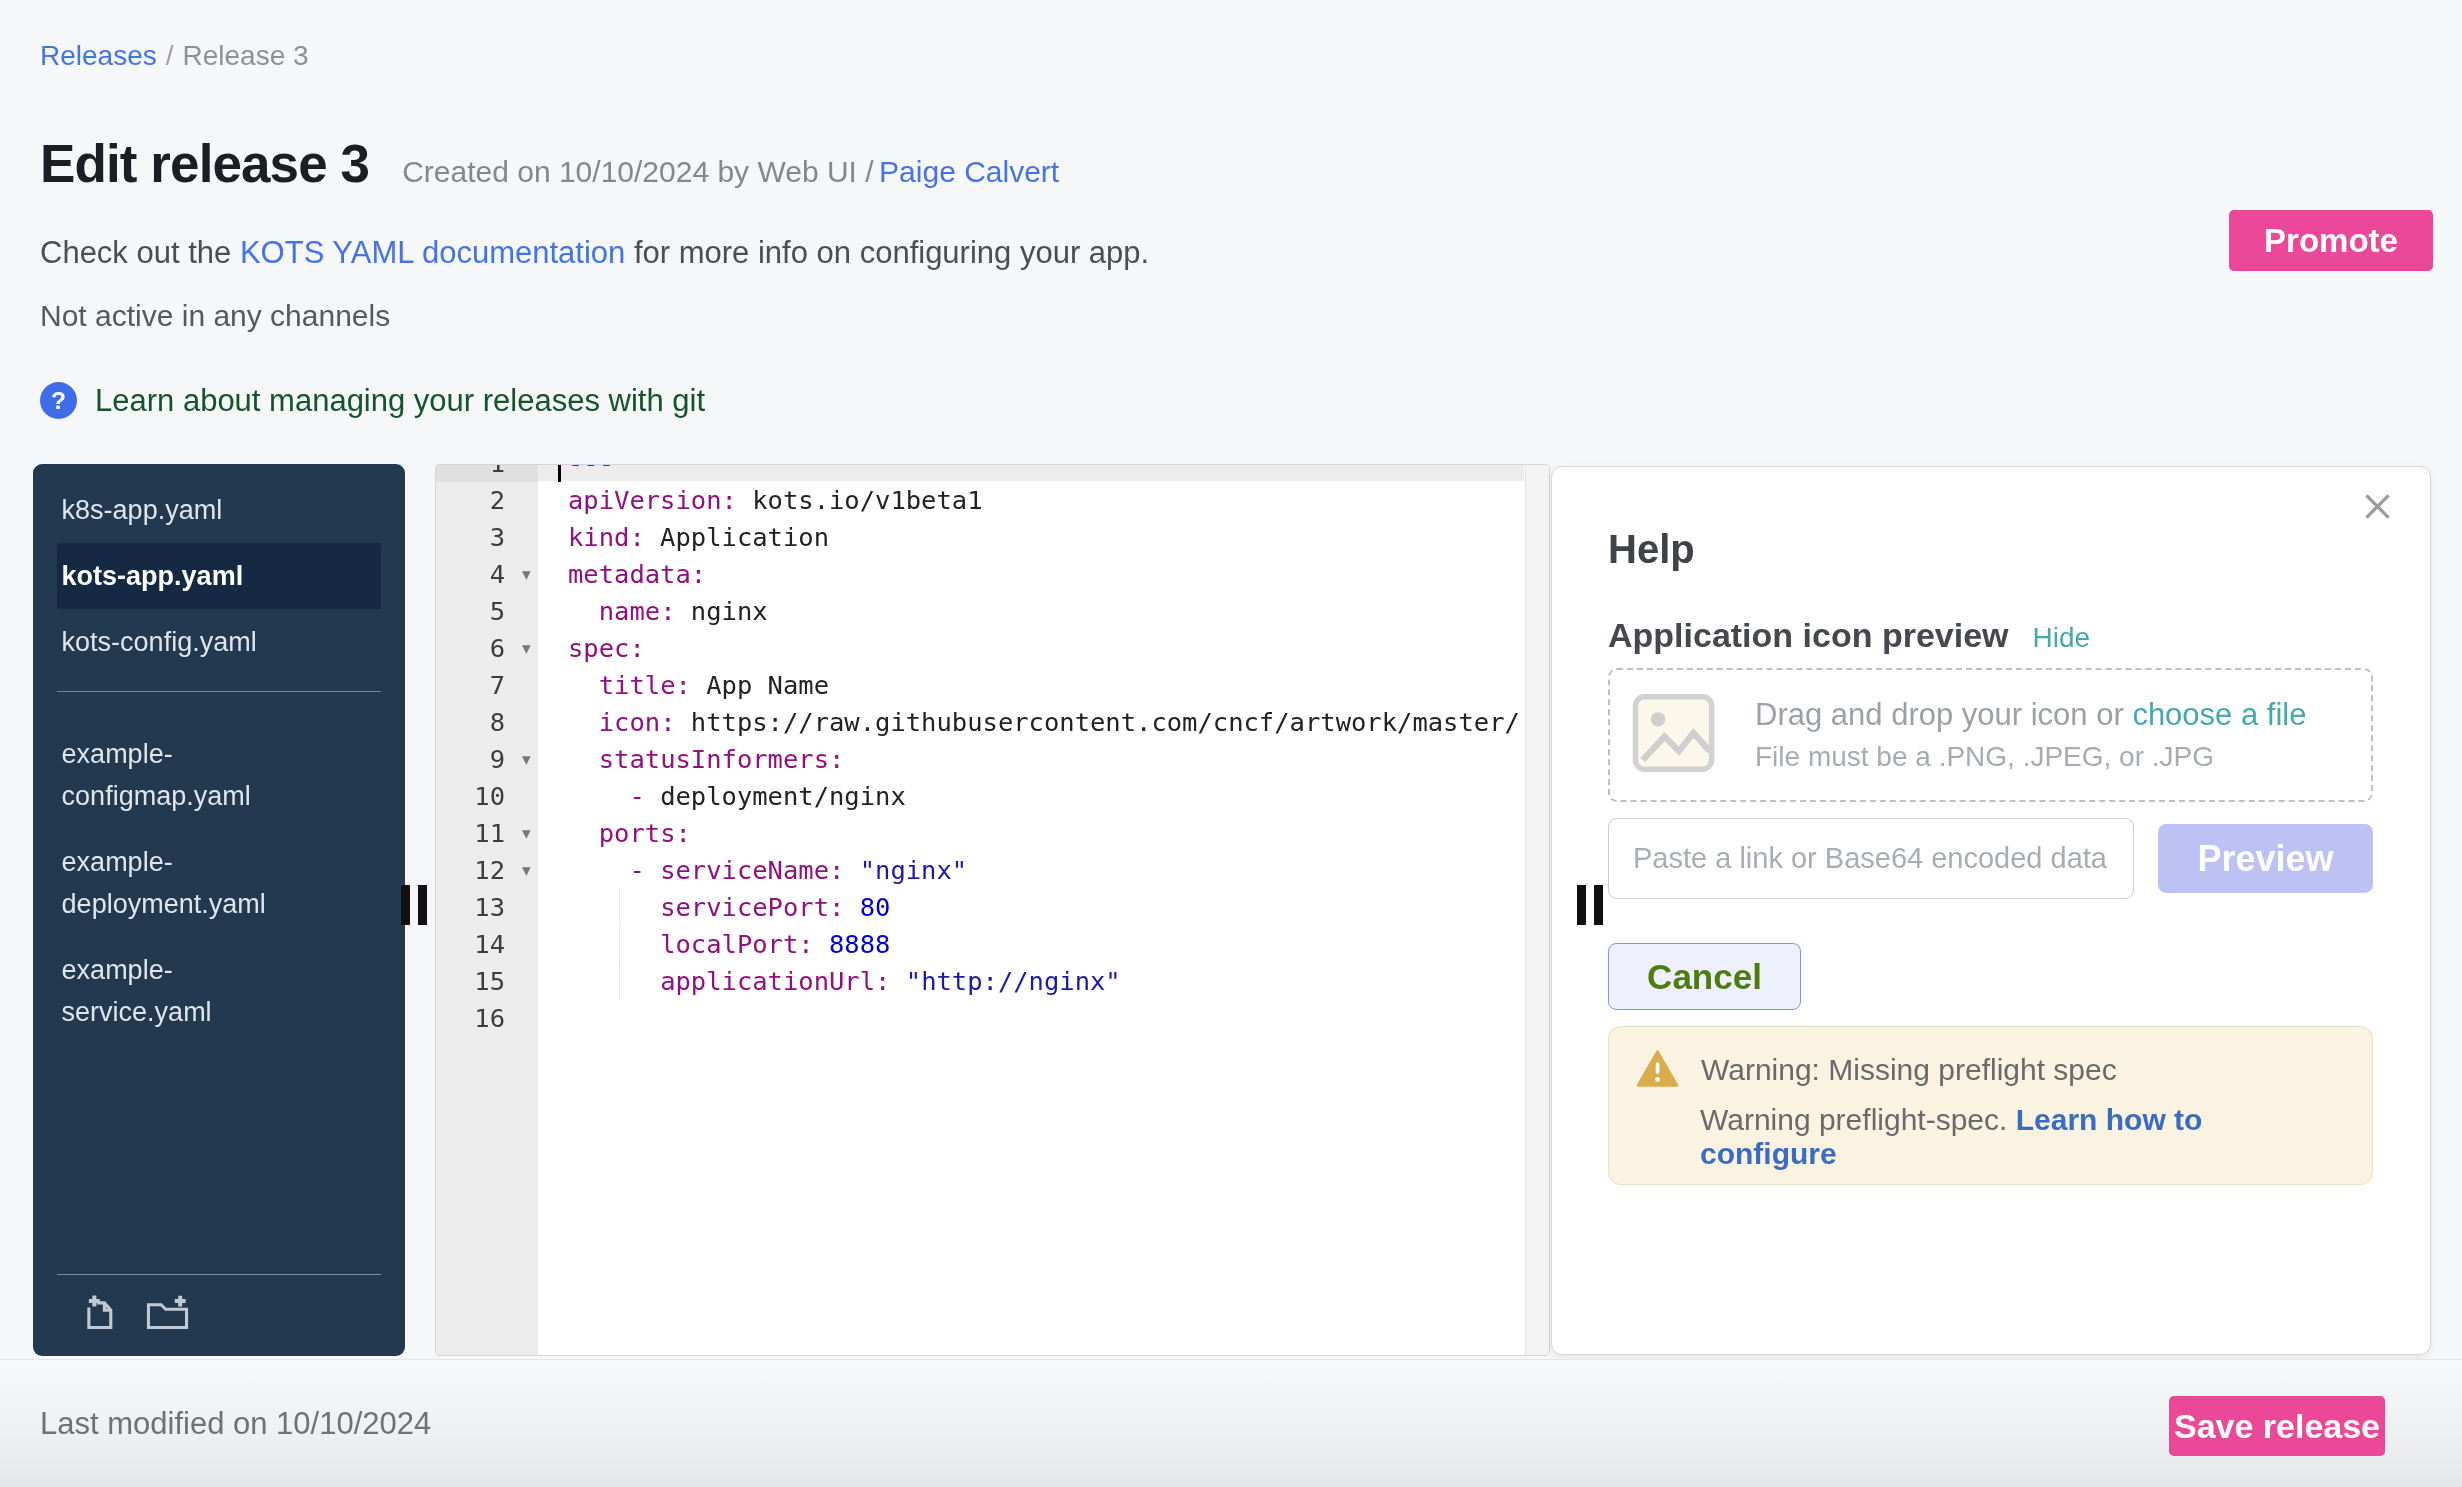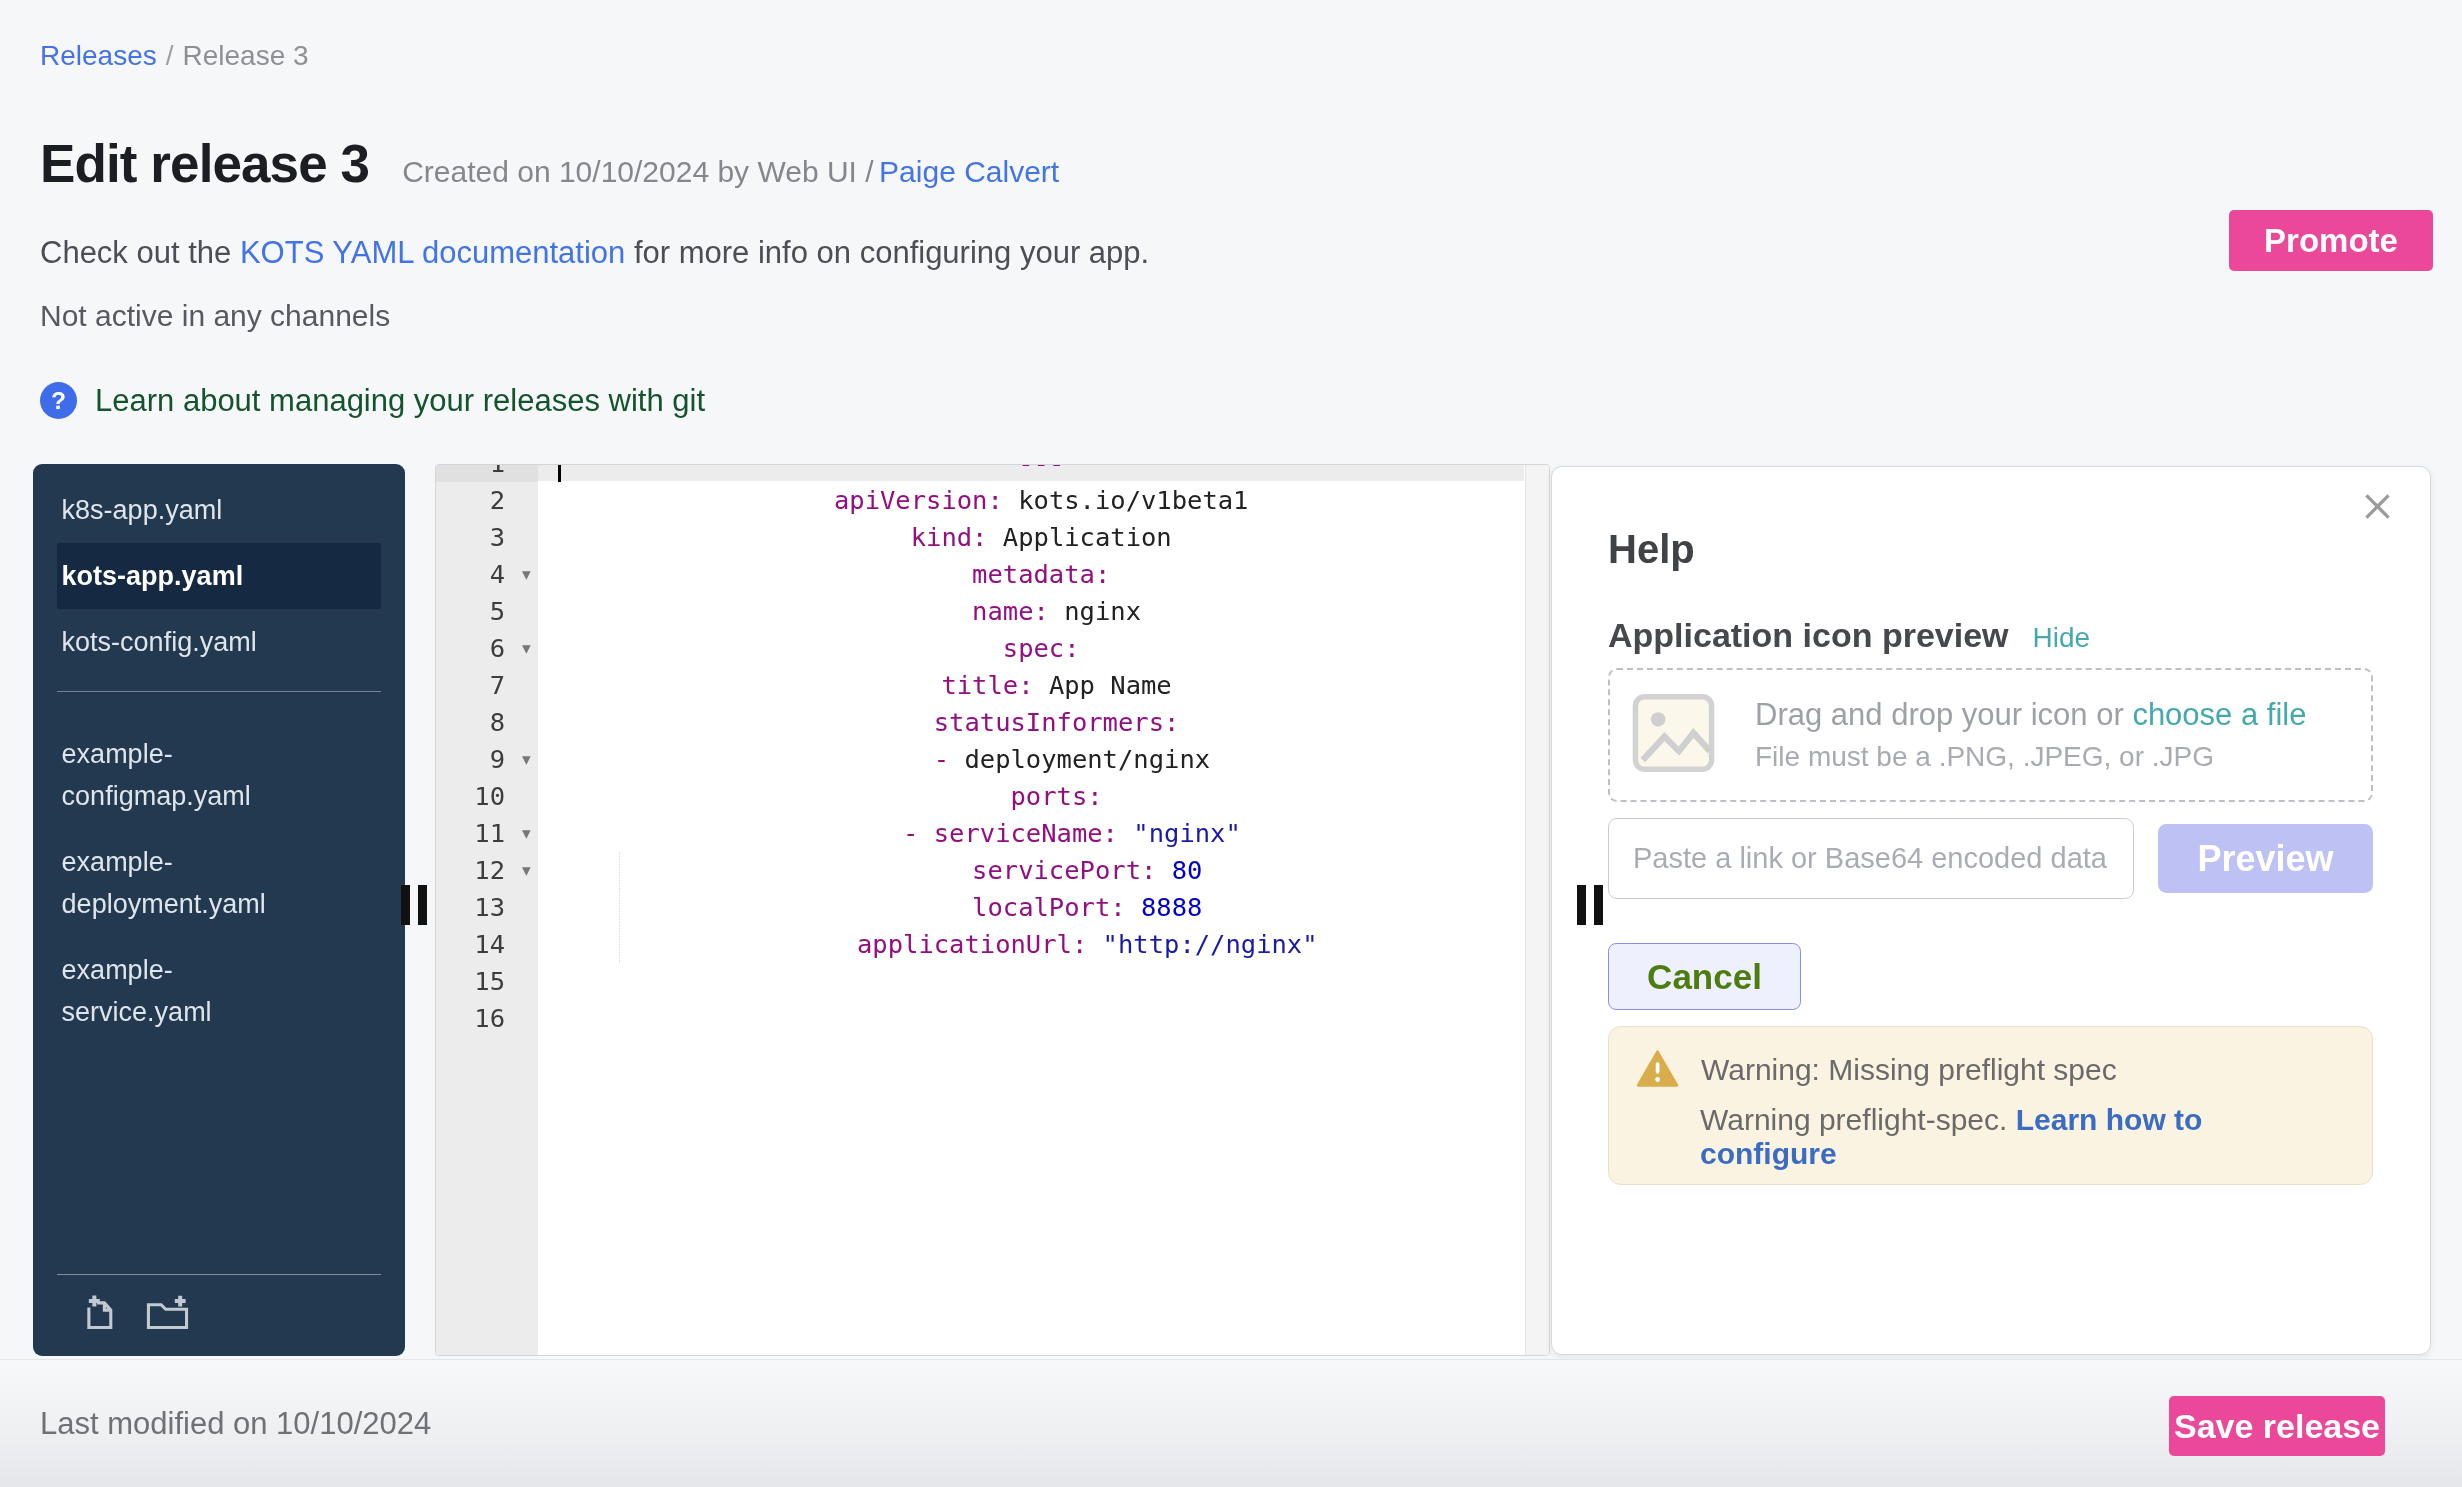--- a/index.html
+++ b/index.html
@@ -86,21 +86,21 @@
     position:absolute; right:0; top:0; bottom:0; width:24px;
     background:#f4f4f4; border-left:0.9px solid #e3e3e3; cursor:pointer;
   }
   .code-area {
     position:absolute; left:102px; right:24.6px; top:0; bottom:0;
     overflow:hidden; cursor:text;
   }
   .active-sliver { position:absolute; left:0; right:0; top:0; height:16.4px; background:#ececec; }
   .code-line {
     position:relative; height:37px; line-height:37px; white-space:pre;
-    font-family:"DejaVu Sans Mono", monospace; font-size:25.5px; padding-left:20px;text-align:center;
+    font-family:"DejaVu Sans Mono", monospace; font-size:25.5px; padding-left:30px;
   }
   .code-line.guided::before {
     content:""; position:absolute; top:0; bottom:0; left:calc(20px + 4ch);
     border-left:1.8px dotted #d8d8d8;
   }
   .tok-key   { color:#930f80; }
   .tok-plain { color:#222222; }
   .tok-str   { color:#1a1aa6; }
   .tok-num   { color:#0000cd; }
   .cursor-caret { position:absolute; left:20px; top:0; width:2.7px; height:17.3px; background:#000; z-index:5; }
@@ -249,20 +249,21 @@
       <div class="active-sliver"></div>
       <div class="cursor-caret"></div>
       <div class="code-inner" id="code-inner">
           <div class="code-line"><span class="tok-key">---</span></div>
           <div class="code-line"><span class="tok-key">apiVersion:</span><span class="tok-plain"> kots.io/v1beta1</span></div>
           <div class="code-line"><span class="tok-key">kind:</span><span class="tok-plain"> Application</span></div>
           <div class="code-line"><span class="tok-key">metadata:</span></div>
           <div class="code-line"><span class="tok-plain">  </span><span class="tok-key">name:</span><span class="tok-plain"> nginx</span></div>
           <div class="code-line"><span class="tok-key">spec:</span></div>
           <div class="code-line"><span class="tok-plain">  </span><span class="tok-key">title:</span><span class="tok-plain"> App Name</span></div>
+          <div class="code-line"><span class="tok-plain">  </span><span class="tok-key">icon:</span><span class="tok-plain"> https://raw.githubusercontent.com/cncf/artwork/master/</span></div>
           <div class="code-line"><span class="tok-plain">  </span><span class="tok-key">statusInformers:</span></div>
           <div class="code-line"><span class="tok-plain">    </span><span class="tok-key">- </span><span class="tok-plain">deployment/nginx</span></div>
           <div class="code-line"><span class="tok-plain">  </span><span class="tok-key">ports:</span></div>
           <div class="code-line"><span class="tok-plain">    </span><span class="tok-key">- serviceName:</span><span class="tok-str"> "nginx"</span></div>
           <div class="code-line guided"><span class="tok-plain">      </span><span class="tok-key">servicePort:</span><span class="tok-num"> 80</span></div>
           <div class="code-line guided"><span class="tok-plain">      </span><span class="tok-key">localPort:</span><span class="tok-num"> 8888</span></div>
           <div class="code-line guided"><span class="tok-plain">      </span><span class="tok-key">applicationUrl:</span><span class="tok-str"> "http://nginx"</span></div>
           <div class="code-line"></div>
         </div>
     </div>

